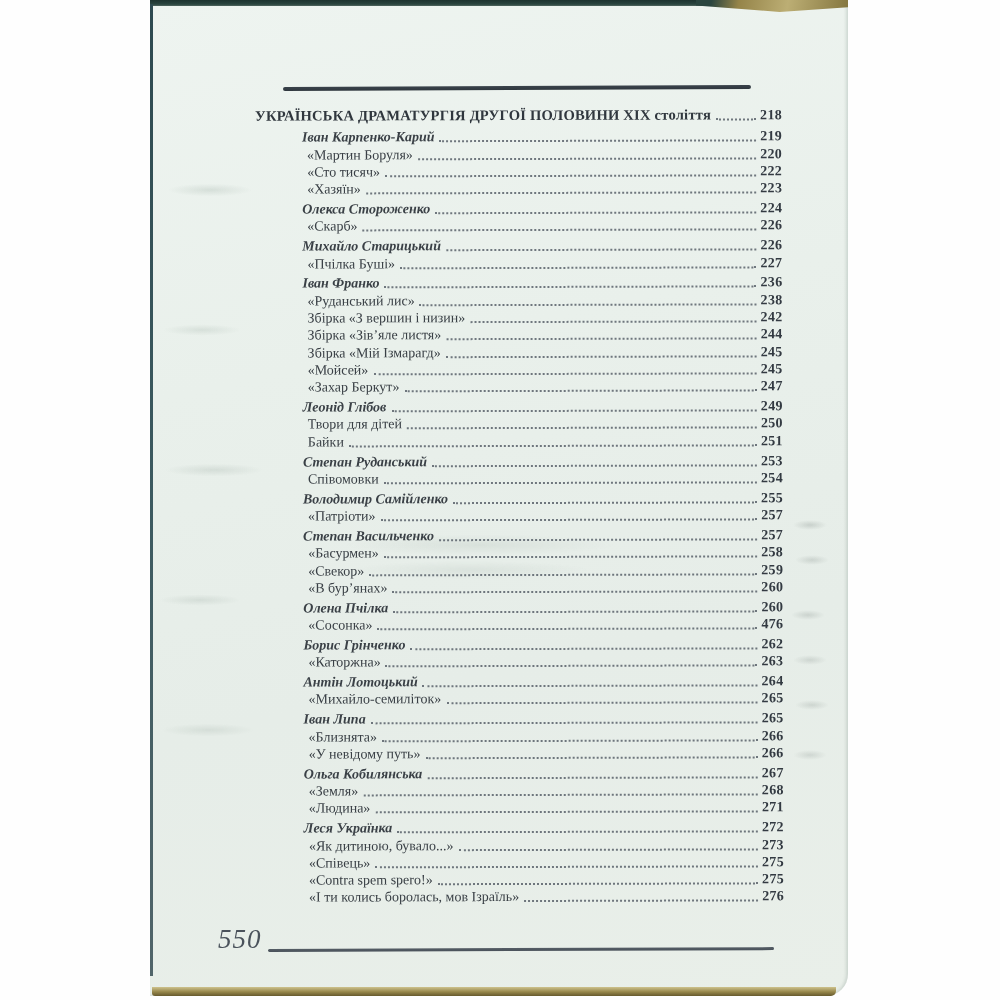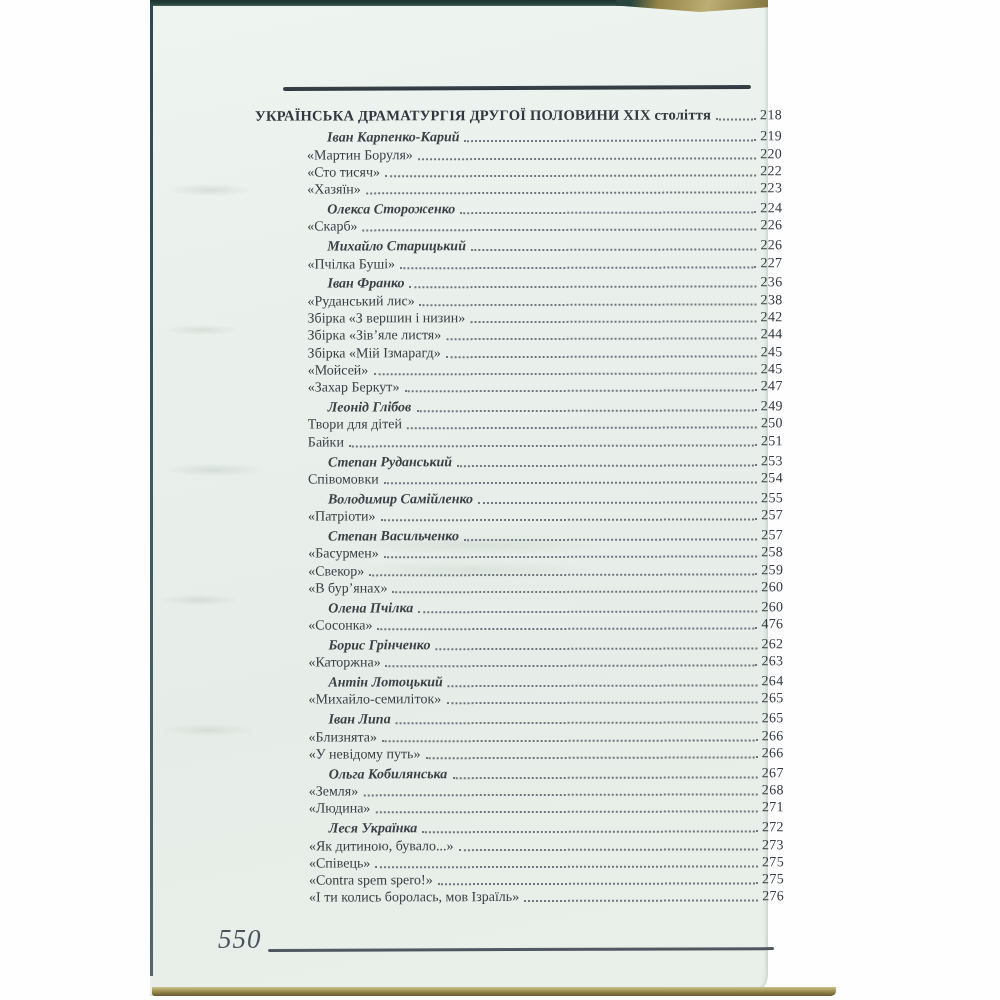--- a/index.html
+++ b/index.html
@@ -3,21 +3,21 @@
 <meta charset="utf-8">
 <style>
   html,body{margin:0;padding:0;}
   body{
     width:1000px;height:1000px;position:relative;overflow:hidden;
     background:#fefefe;
     font-family:"Liberation Serif", serif;
   }
   
   .book{
-    position:absolute;left:150px;top:0;width:618px;height:996px;
+    position:absolute;left:150px;top:0;width:698px;height:996px;
     background:linear-gradient(168deg,#eef4f0 0%,#e9f0eb 35%,#e6ede8 65%,#e9efe9 100%);
     border-bottom-right-radius:22px;
     box-shadow:inset -2px 0 3px rgba(120,140,130,.25);
   }
   .edge-top{
     position:absolute;top:0;left:0;right:0;height:6px;
     background:linear-gradient(to bottom,#1d332f,#2a453f 70%,#51665f);
   }
   .corner-tan{
     position:absolute;top:0;right:0;width:152px;height:12px;
@@ -70,27 +70,27 @@
   .toc{
     position:absolute;left:106px;top:100px;width:527px;
     color:#3a4046;transform:rotate(-0.15deg);
   }
   .row{display:flex;align-items:flex-end;height:17.3px;font-size:14px;}
   .row .label{white-space:nowrap;}
   .row .dots{
     flex:1 1 auto;margin:0 4px 3px 5px;
     border-bottom:2px dotted #5a626b;opacity:.85;min-width:12px;
   }
-  .row .pg{font-weight:normal;color:#333a42;letter-spacing:.3px;}
+  .row .pg{font-weight:bold;color:#333a42;letter-spacing:.3px;}
   .row.section{height:24px;margin-bottom:4px;}
   .row.section .label{
     font-weight:bold;font-size:14.6px;color:#30373e;letter-spacing:.2px;
   }
   .row.author{margin-top:2.6px;}
-  .row.author .label{font-style:italic;font-weight:600;margin-left:72px;}
+  .row.author .label{font-style:italic;font-weight:600;margin-left:47px;}
   .row.work .label{margin-left:52px;}
 </style>
 </head>
 <body>
 
 <div class="book">
   <div class="edge-top"></div>
   <div class="corner-tan"></div>
   <div class="edge-left"></div>
   <div class="edge-bottom"></div>

